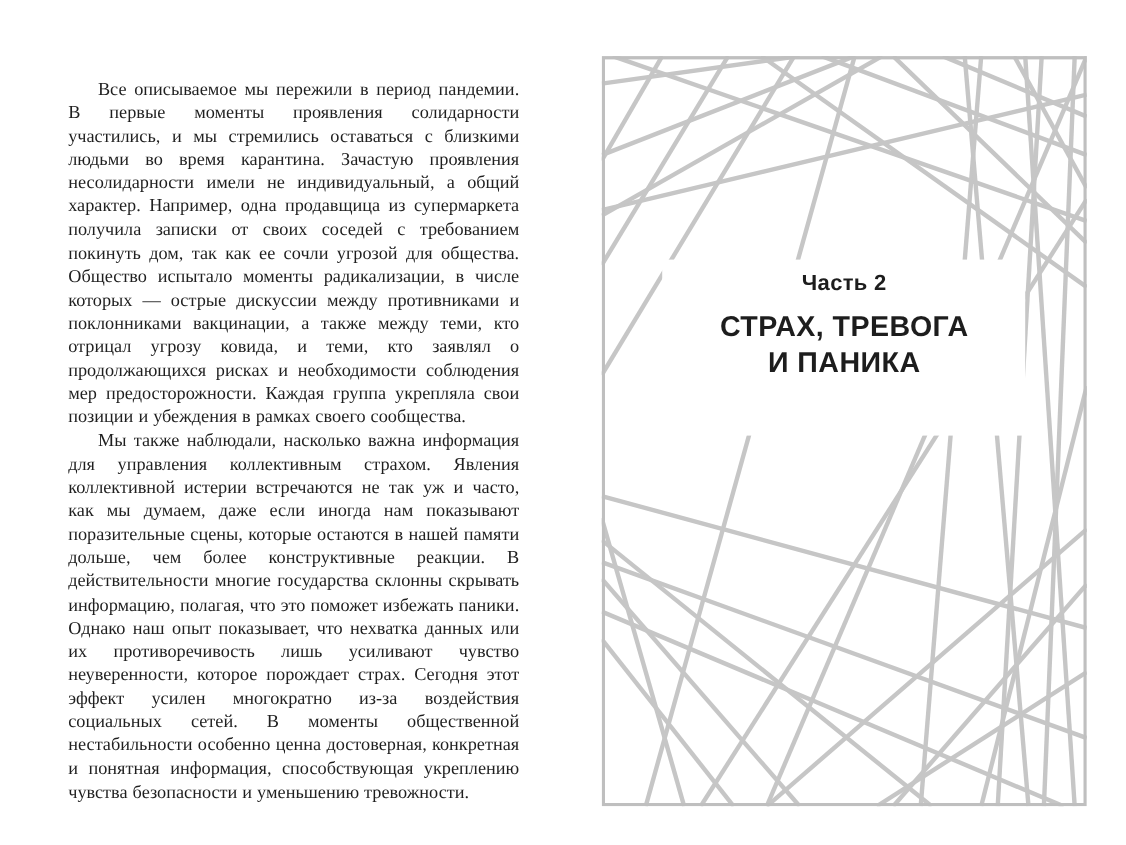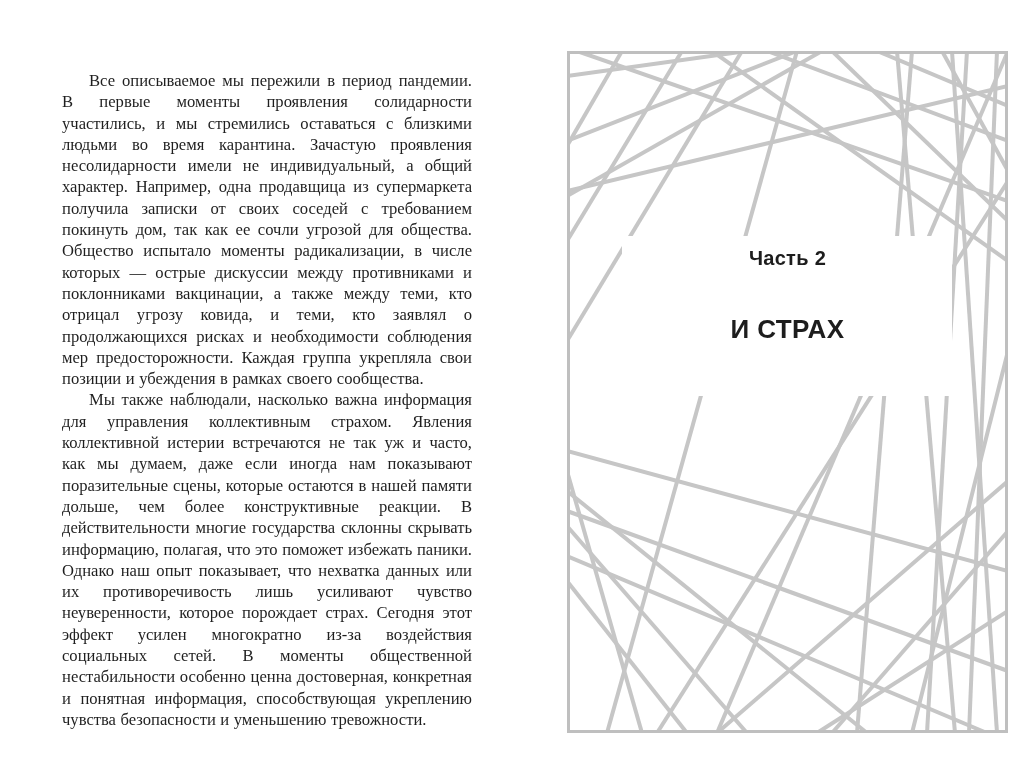--- a/index.html
+++ b/index.html
@@ -28,21 +28,21 @@
     -webkit-hyphens: auto;
     word-spacing: 0.4px;
   }
   .para.indent { text-indent: 27px; }
   .para strong { font-weight: normal; }
 
   
   .frame {
     position: absolute;
     left: 547px; top: 51px;
-    width: 441px; height: 682px; margin-left: 20px;
+    width: 441px; height: 682px;
   }
   .frame svg { position: absolute; left: 0; top: 0; }
   .title-block {
     position: absolute;
     left: 0; top: 196px;
     width: 100%;
     text-align: center;
     font-family: "Liberation Sans", sans-serif;
     color: #1d1d1d;
   }
@@ -110,18 +110,18 @@
           <line x1="250" y1="682" x2="441" y2="560"></line>
           <line x1="265" y1="682" x2="441" y2="480"></line>
         </g>
         <rect x="1.5" y="1.5" width="438" height="679" fill="none" stroke-width="3" stroke="#bfbfbf"></rect>
 
         <rect x="55" y="185" width="330" height="160" fill="#ffffff"></rect>
       </svg>
 
       <div class="title-block">
         <div class="part-label">Часть 2</div>
-        <div class="part-title"><br><span>И СТРАХ</span></div>
+        <div class="part-title"><span>СТРАХ, ТРЕВОГА</span><br><span>И ПАНИКА</span></div>
       </div>
     </div>
   </div>
 
 </div>
 
 </body></html>

